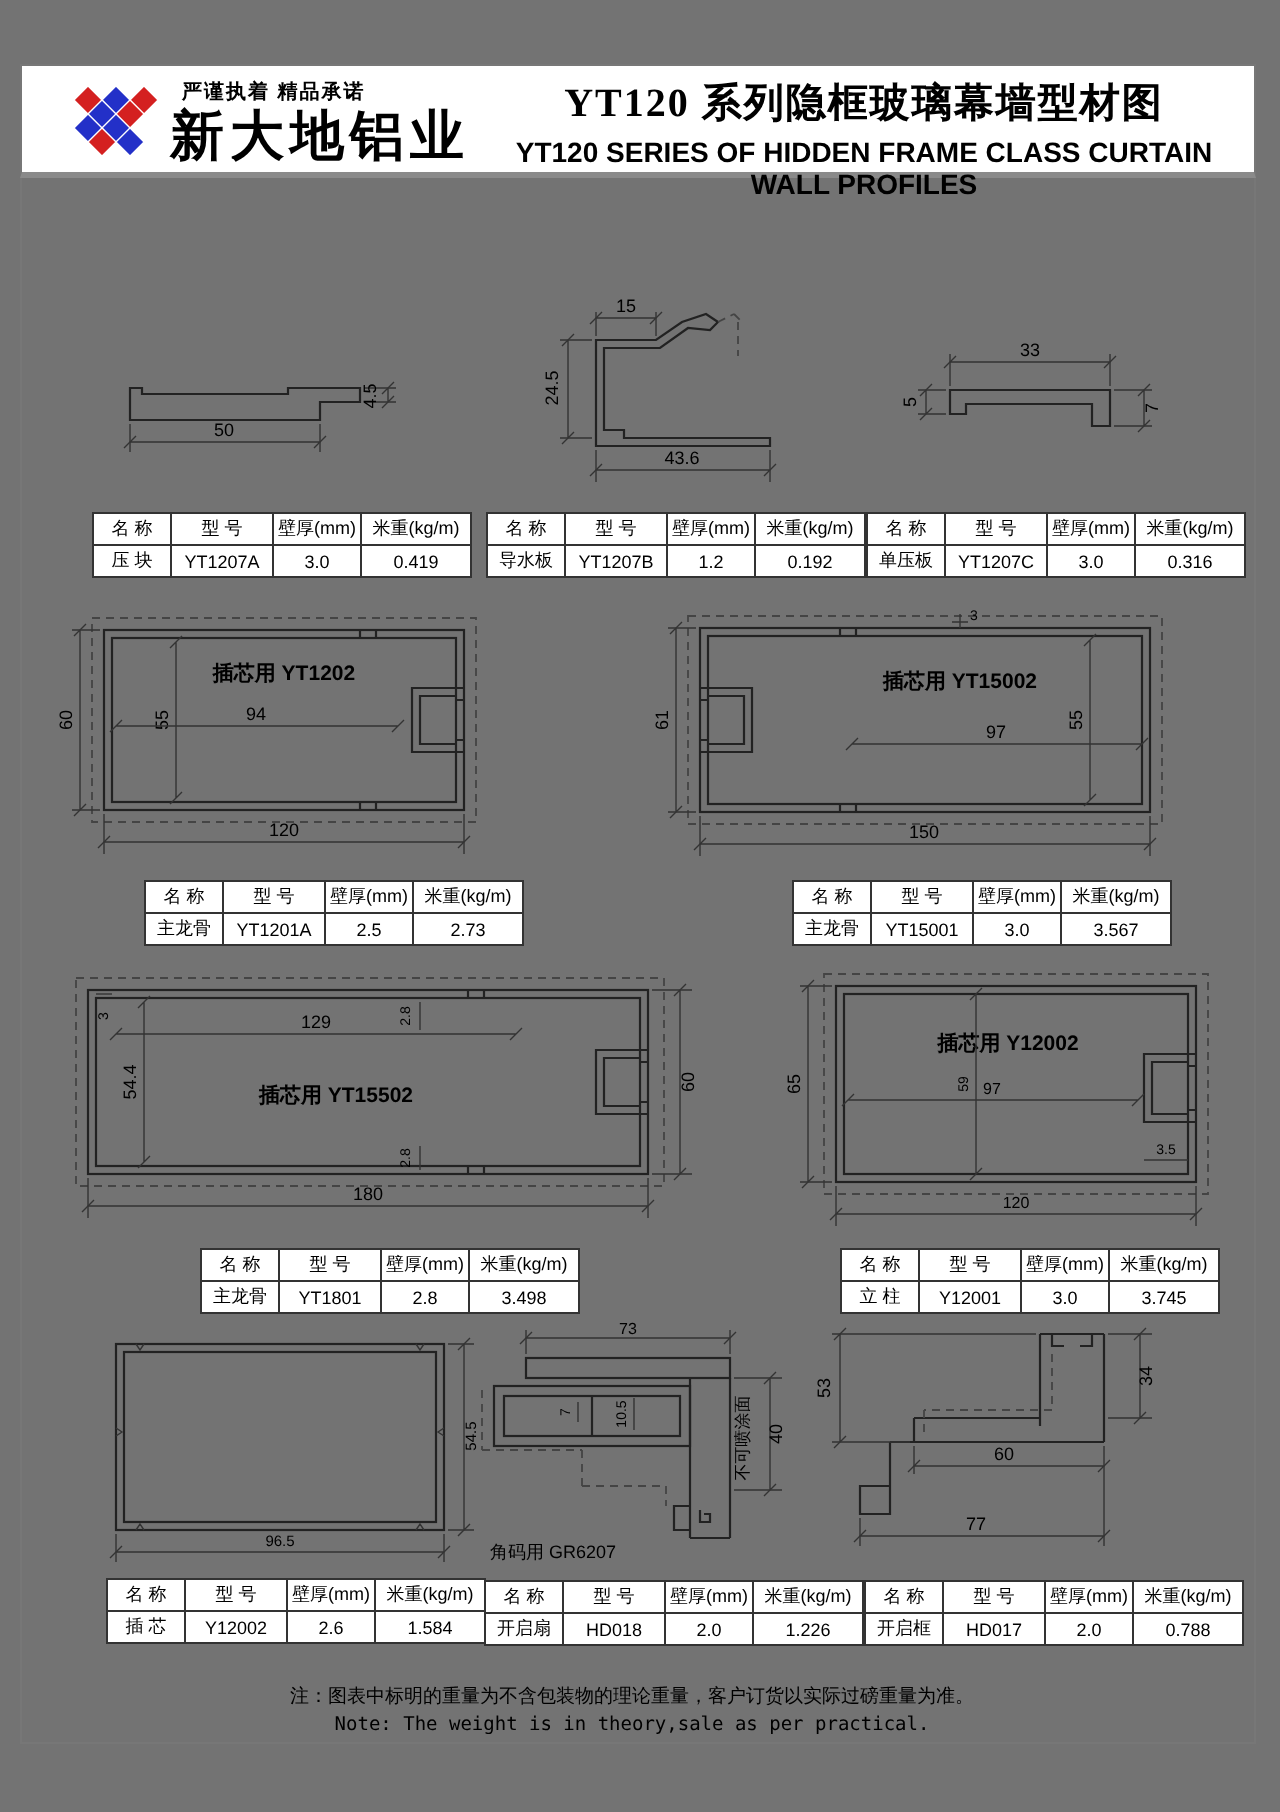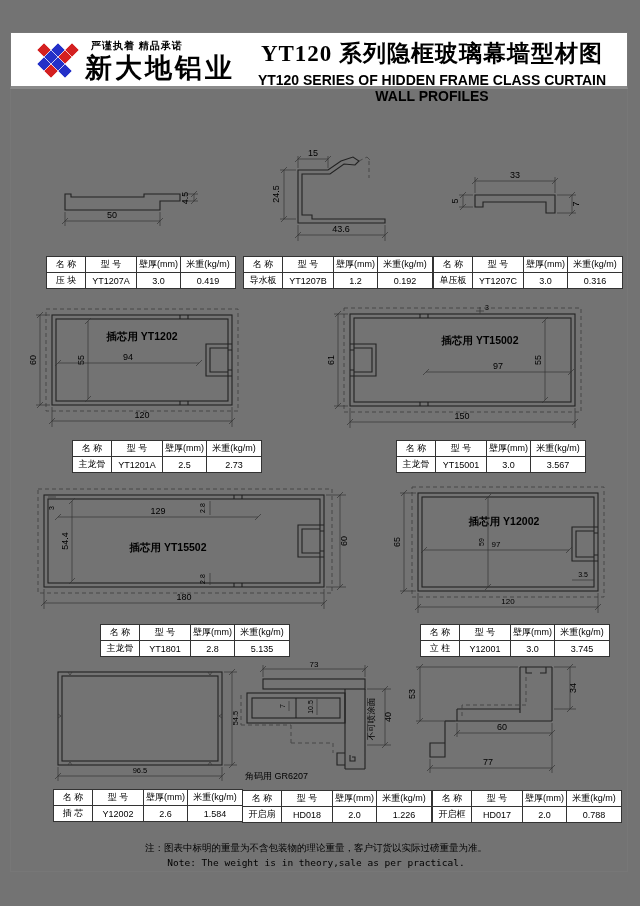--- a/index.html
+++ b/index.html
@@ -7,21 +7,21 @@
         font-family:"Liberation Sans",sans-serif;color:#000;}
   
   .frame{position:absolute;left:10px;top:32px;width:616px;height:838px;border:1px solid #777;}
   .header{position:absolute;left:10px;top:32px;width:616px;height:53px;border:1px solid #777;
           border-bottom:3px solid #8a8a8a;background:#fff;}
   .logo{position:absolute;left:20px;top:9px;}
   .tagline{position:absolute;left:80px;top:6px;font-size:10px;font-weight:bold;letter-spacing:1px;}
   .company{position:absolute;left:74px;top:17px;font-size:27px;font-weight:bold;
            font-family:"Liberation Serif",serif;letter-spacing:3px;}
   .titles{position:absolute;right:6px;top:5px;width:378px;text-align:center;}
-  .title-cn{font-size:23px;font-weight:bold;font-family:"Liberation Serif",serif;letter-spacing:1px;}
+  .title-cn{font-size:20px;font-weight:bold;font-family:"Liberation Serif",serif;letter-spacing:1px;}
   .title-en{font-size:14px;font-weight:bold;margin-top:3px;letter-spacing:0px;}
   
   table.spec{position:absolute;border-collapse:collapse;font-size:9px;background:#fff;}
   table.spec td{border:1px solid #333;text-align:center;height:15px;padding:0 2px;white-space:nowrap;}
   td.c1{width:34px;} td.c2{width:46px;} td.c3{width:32px;} td.c4{width:50px;}
   
   svg.draw{position:absolute;overflow:visible;}
   svg.draw path,svg.draw rect,svg.draw polyline{fill:none;stroke:#222;stroke-width:1.1;}
   svg.draw .thin{stroke-width:.7;stroke:#333;}
   svg.draw .dash{stroke-dasharray:4 3;stroke-width:.9;stroke:#444;}
@@ -343,21 +343,21 @@
         <tr>
       <td class="c1">名 称</td>
       <td class="c2">型 号</td>
       <td class="c3">壁厚(mm)</td>
       <td class="c4">米重(kg/m)</td>
     </tr>
     <tr>
       <td>主龙骨</td>
       <td>YT1801</td>
       <td>2.8</td>
-      <td>5.135</td>
+      <td>3.498</td>
     </tr>
   </tbody>
     </table>
 
   <table class="spec" style="left:420px;top:624px">
     <tbody>
         <tr>
       <td class="c1">名 称</td>
       <td class="c2">型 号</td>
       <td class="c3">壁厚(mm)</td>

